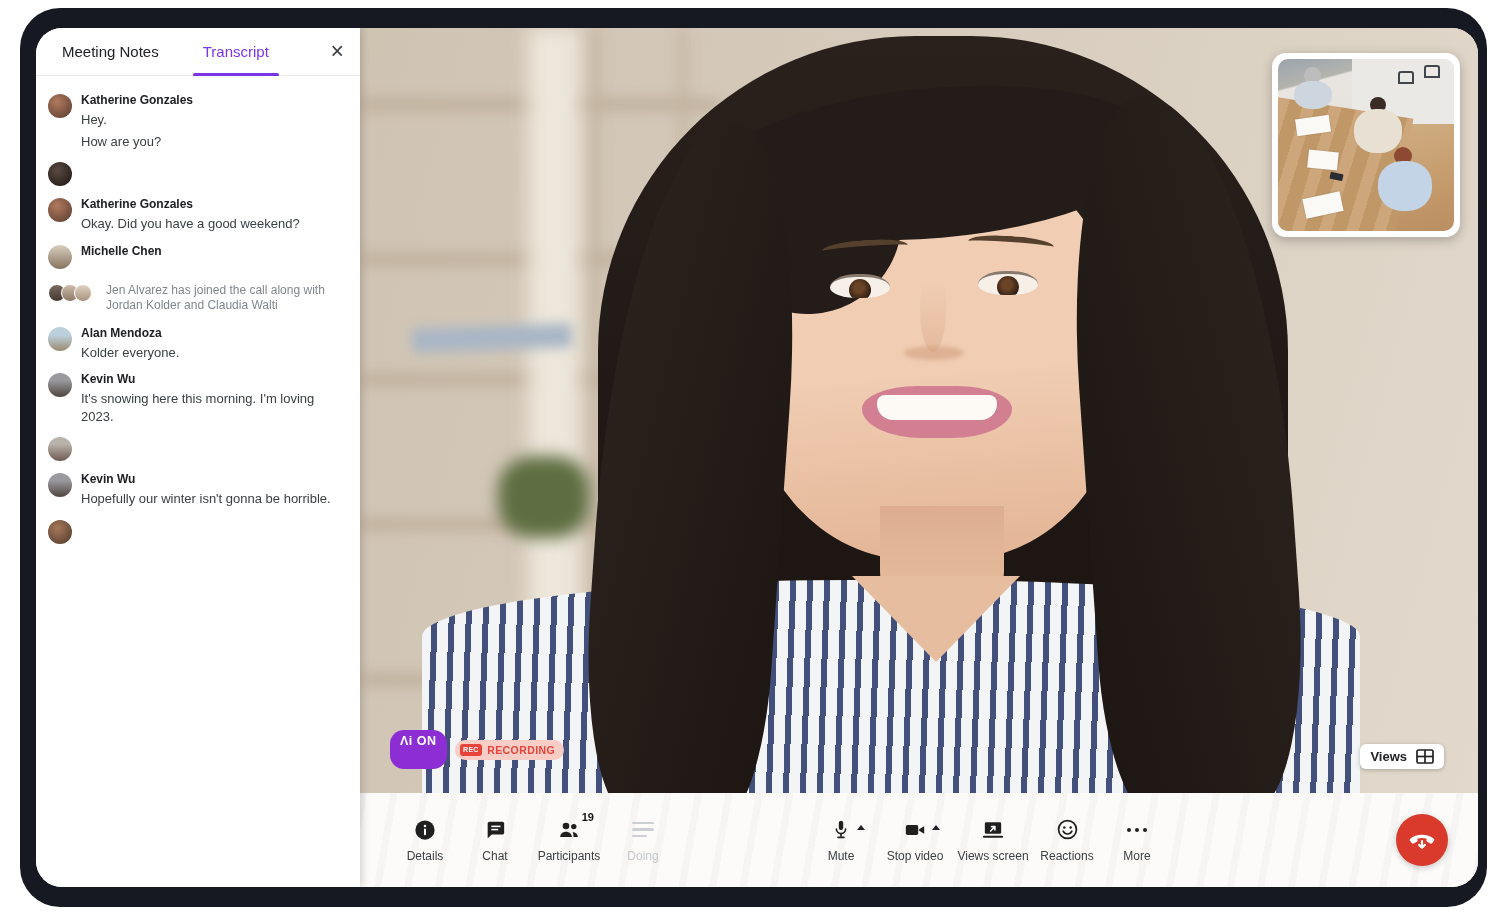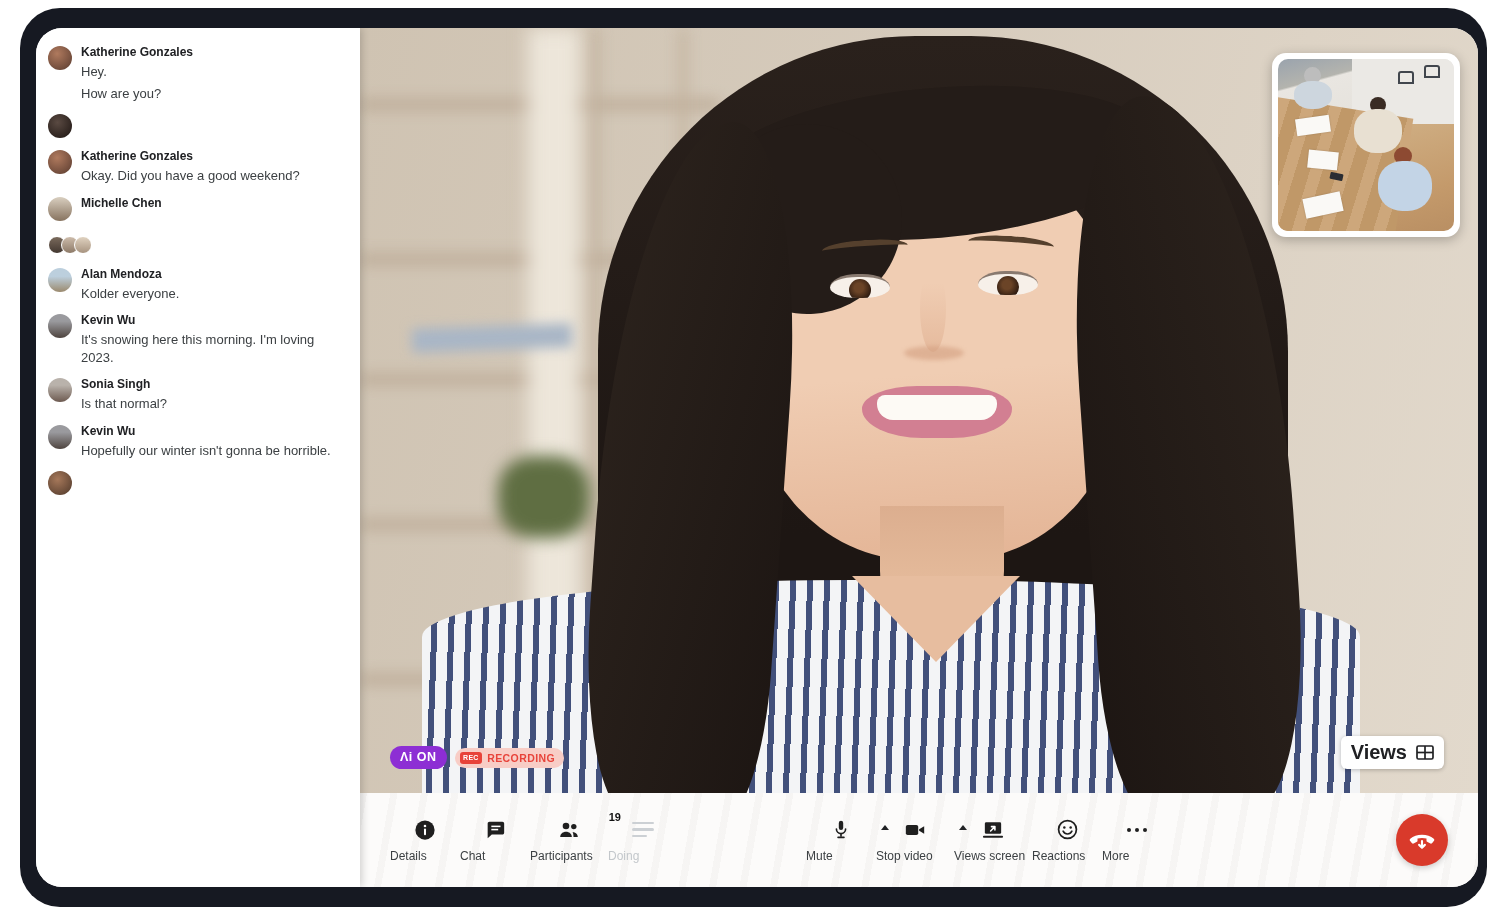--- a/index.html
+++ b/index.html
@@ -123,38 +123,38 @@
     transform: rotate(9deg); }
   .pip-paper { position: absolute; background: #faf9f6; box-shadow: 0 0 2px rgba(0,0,0,.2); }
   .pip-phone { position: absolute; width: 13px; height: 7px; background: #2a2d33; border-radius: 1px;
     transform: rotate(12deg); }
   .pip-head { position: absolute; border-radius: 50%; }
   .pip-body { position: absolute; border-radius: 45%; }
 
   
   .badges { position: absolute; left: 30px; bottom: 24px; display: flex; gap: 8px; align-items: center; }
   .ai-badge { background: #8d2ed4; color: #fff; font-weight: bold; font-size: 12.5px;
-    padding: 4px 10px 5px; border-radius: 14px; letter-spacing: .5px; }
+    padding: 4px 10px 21px; border-radius: 14px; letter-spacing: .5px; }
   .rec-badge { background: #f8cdc6; border-radius: 14px; padding: 4px 9px 4px 5px;
     display: flex; align-items: center; gap: 5px; }
   .rec-chip { background: #e8433a; color: #fff; font-size: 7px; font-weight: bold;
     padding: 2.5px 3.5px; border-radius: 3px; letter-spacing: .3px; }
   .rec-text { color: #e8433a; font-size: 10.5px; font-weight: bold; letter-spacing: .4px; }
 
   .views-btn { position: absolute; right: 34px; bottom: 24px; background: #fff; border-radius: 6px;
     padding: 5px 10px; display: flex; align-items: center; gap: 9px; cursor: pointer;
-    font-size: 20px; font-weight: bold; color: #202124; box-shadow: 0 1px 4px rgba(0,0,0,.25); }
+    font-size: 13px; font-weight: bold; color: #202124; box-shadow: 0 1px 4px rgba(0,0,0,.25); }
 
   
   .toolbar { height: 94px; flex: none; display: flex; align-items: center;
     background:
       repeating-linear-gradient(100deg, rgba(120,110,100,.045) 0 7px, rgba(0,0,0,0) 7px 30px),
       #fcfbfa; }
   .tool-group { display: flex; }
-  .tool { width: 70px; display: flex; flex-direction: column; gap: 7px;
+  .tool { width: 70px; display: flex; flex-direction: column; align-items: center; gap: 7px;
     color: #3c4043; font-size: 12px; cursor: pointer; }
   .tool.wide { width: 78px; }
   .tool .ic { height: 24px; display: flex; align-items: center; justify-content: center; position: relative; }
   .tool.disabled { color: #c3c7cb; cursor: default; }
   .left-group { margin-left: 30px; }
   .right-group { margin-left: 128px; }
   .count-badge { position: absolute; top: -7px; right: -13px; font-size: 11px; font-weight: bold; color: #111; }
   .caret { position: absolute; right: -13px; top: 7px; width: 0; height: 0;
     border-left: 4px solid transparent; border-right: 4px solid transparent;
     border-bottom: 5px solid #202124; }
@@ -167,20 +167,25 @@
     background: #d93a2b; display: flex; align-items: center; justify-content: center; cursor: pointer;
     box-shadow: 0 2px 6px rgba(0,0,0,.2); }
 </style>
 </head>
 <body>
 
 <div class="frame">
   <div class="screen">
 
     <aside class="panel">
+      <header class="panel-header">
+        <div class="tab">Meeting Notes</div>
+        <div class="tab active">Transcript</div>
+        <div class="close-x">×</div>
+      </header>
 
       <div class="messages">
 
         <div class="msg">
           <span class="avatar av-kg"></span>
           <div class="msg-body">
             <div class="msg-name">Katherine Gonzales</div>
             <div class="para">Hey.</div>
             <div class="para">How are you?</div>
           </div>
@@ -204,44 +209,41 @@
             <div class="msg-name">Michelle Chen</div>
           </div>
         </div>
 
         <div class="sys">
           <span class="sys-avs">
             <span class="sys-av sav-1"></span>
             <span class="sys-av sav-2"></span>
             <span class="sys-av sav-3"></span>
           </span>
+          <div class="sys-text">Jen Alvarez has joined the call along with Jordan Kolder and Claudia Walti</div>
         </div>
 
         <div class="msg">
           <span class="avatar av-am"></span>
           <div class="msg-body">
             <div class="msg-name">Alan Mendoza</div>
             <div class="para">Kolder everyone.</div>
           </div>
         </div>
 
         <div class="msg">
           <span class="avatar av-kw"></span>
           <div class="msg-body">
             <div class="msg-name">Kevin Wu</div>
             <div class="para">It's snowing here this morning. I'm loving 2023.</div>
           </div>
         </div>
 
         <div class="msg">
           <span class="avatar av-ss"></span>
-          <div class="msg-body">
-            <div class="msg-name">Sonia Singh</div>
-            <div class="para">Is that normal?</div>
-          </div>
         </div>
 
         <div class="msg">
           <span class="avatar av-kw"></span>
           <div class="msg-body">
             <div class="msg-name">Kevin Wu</div>
             <div class="para">Hopefully our winter isn't gonna be horrible.</div>
           </div>
         </div>
 

